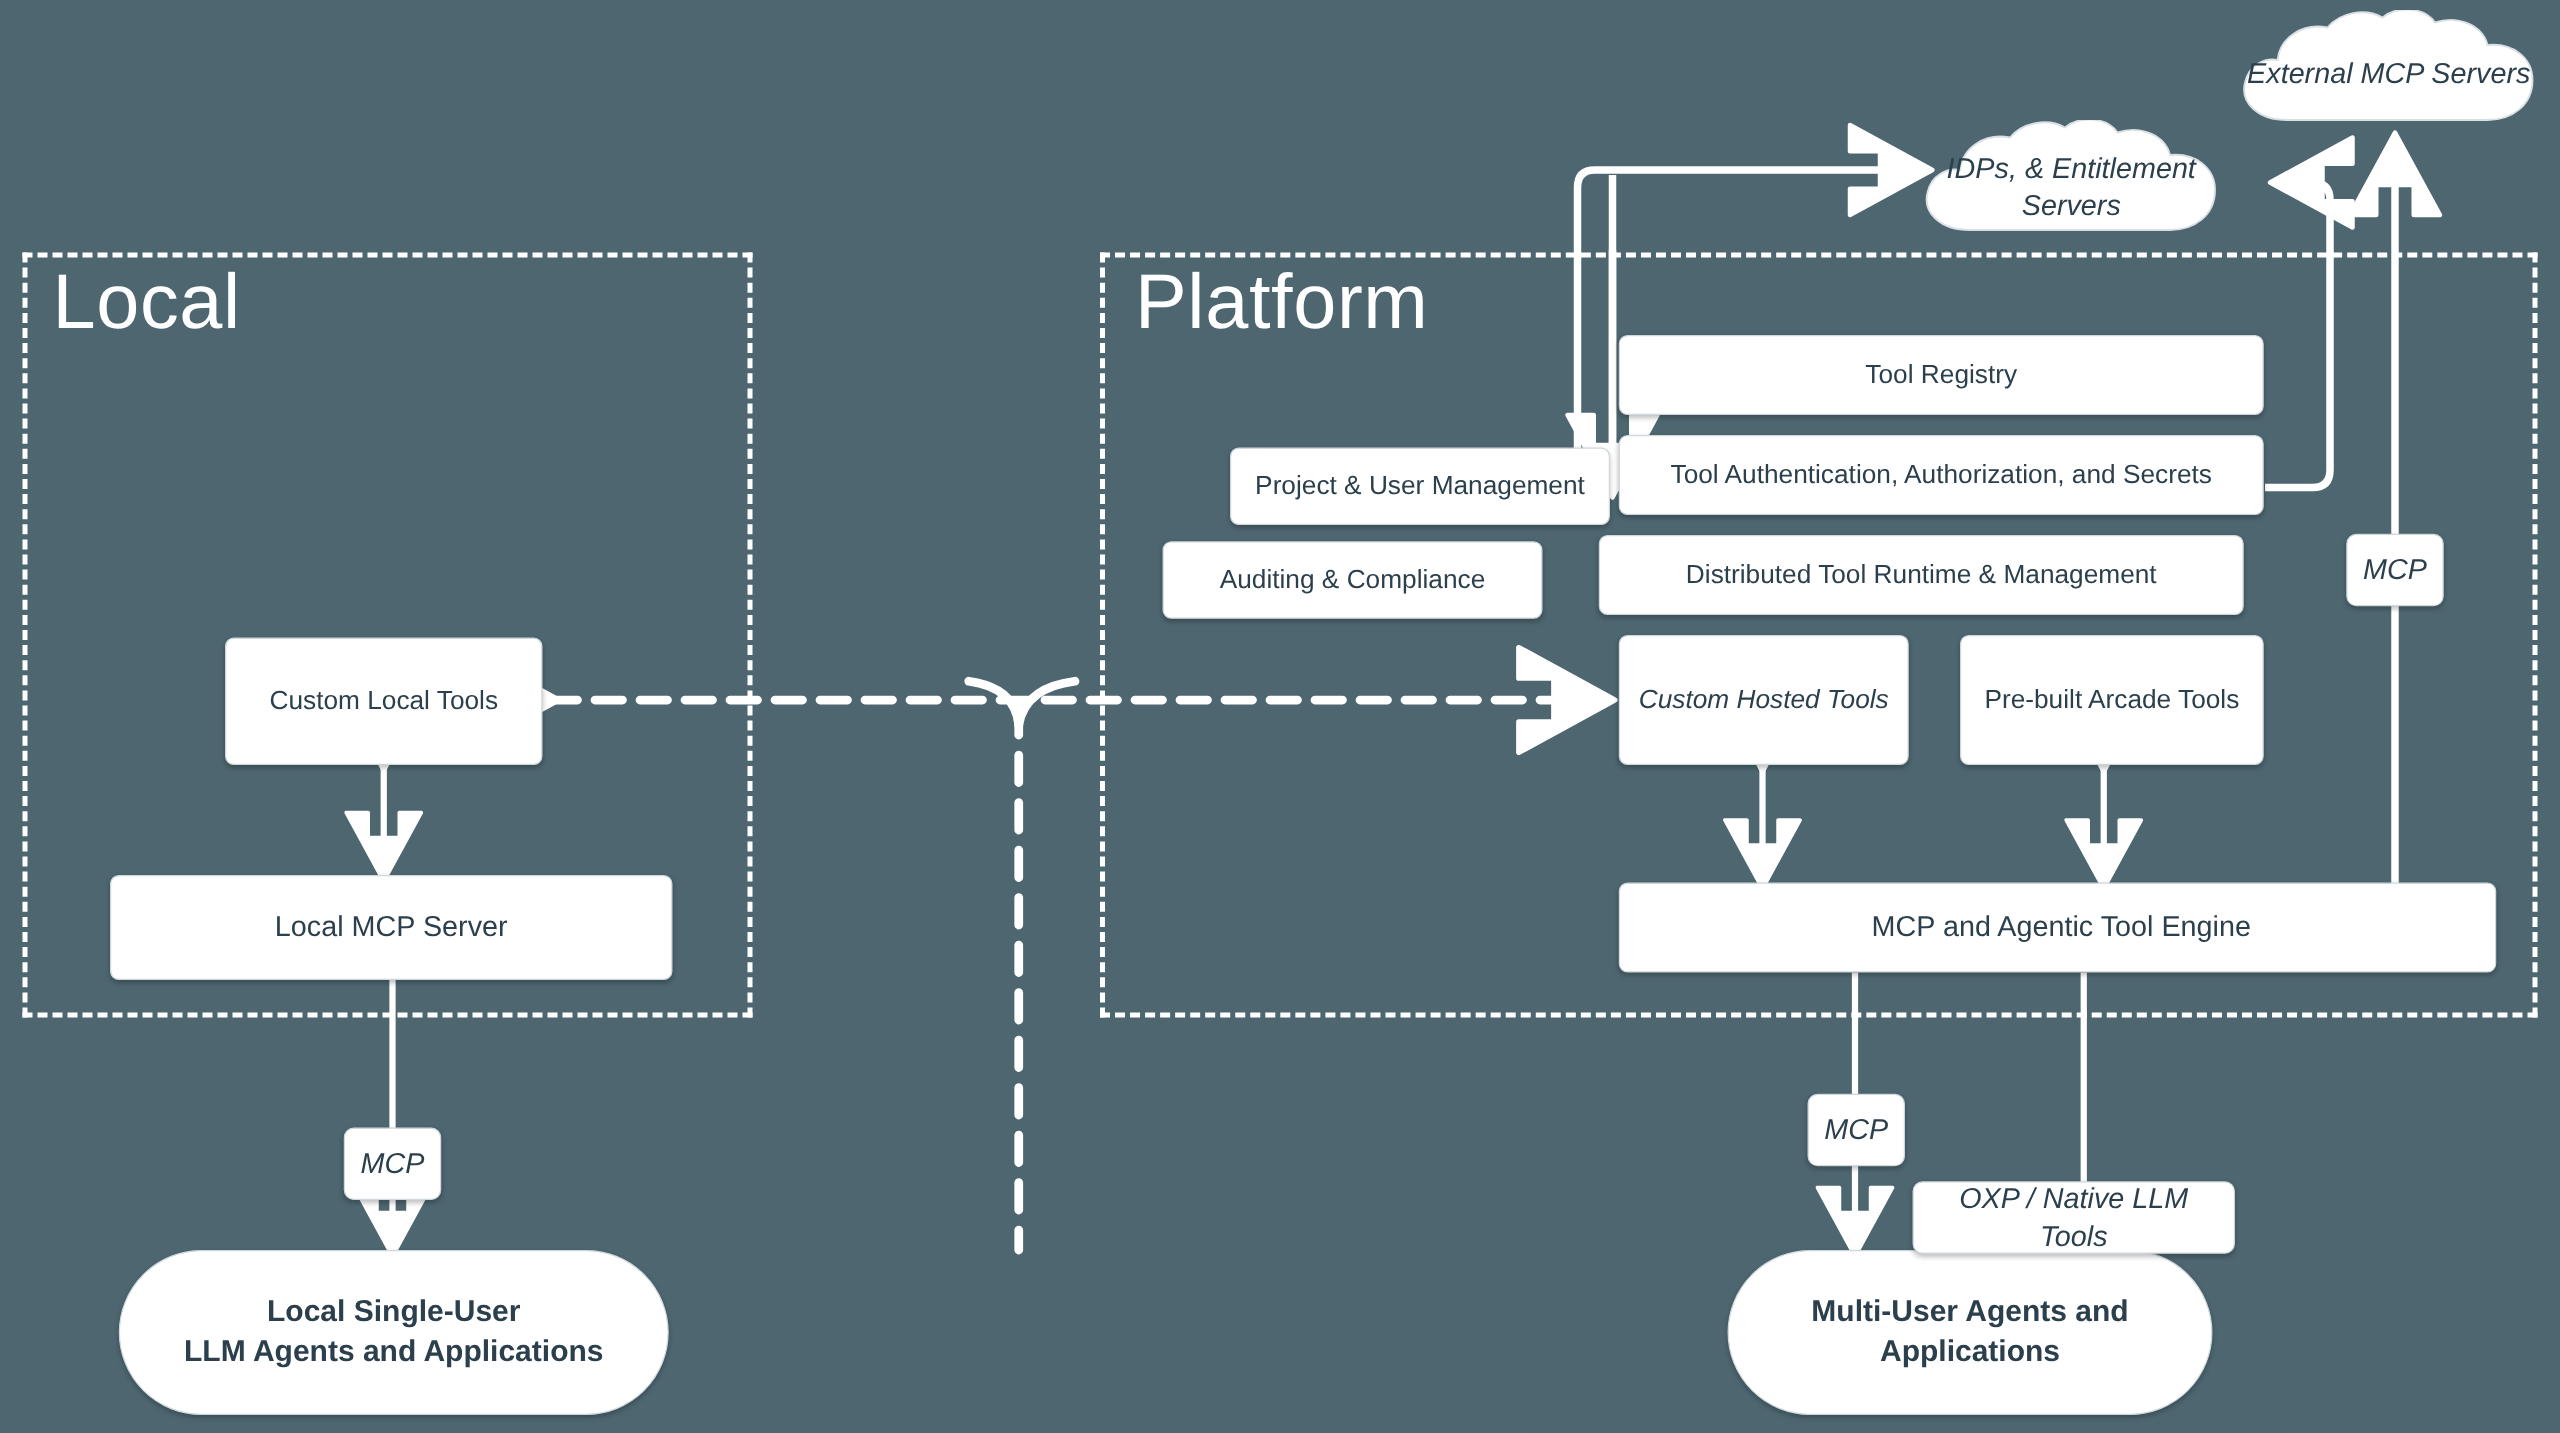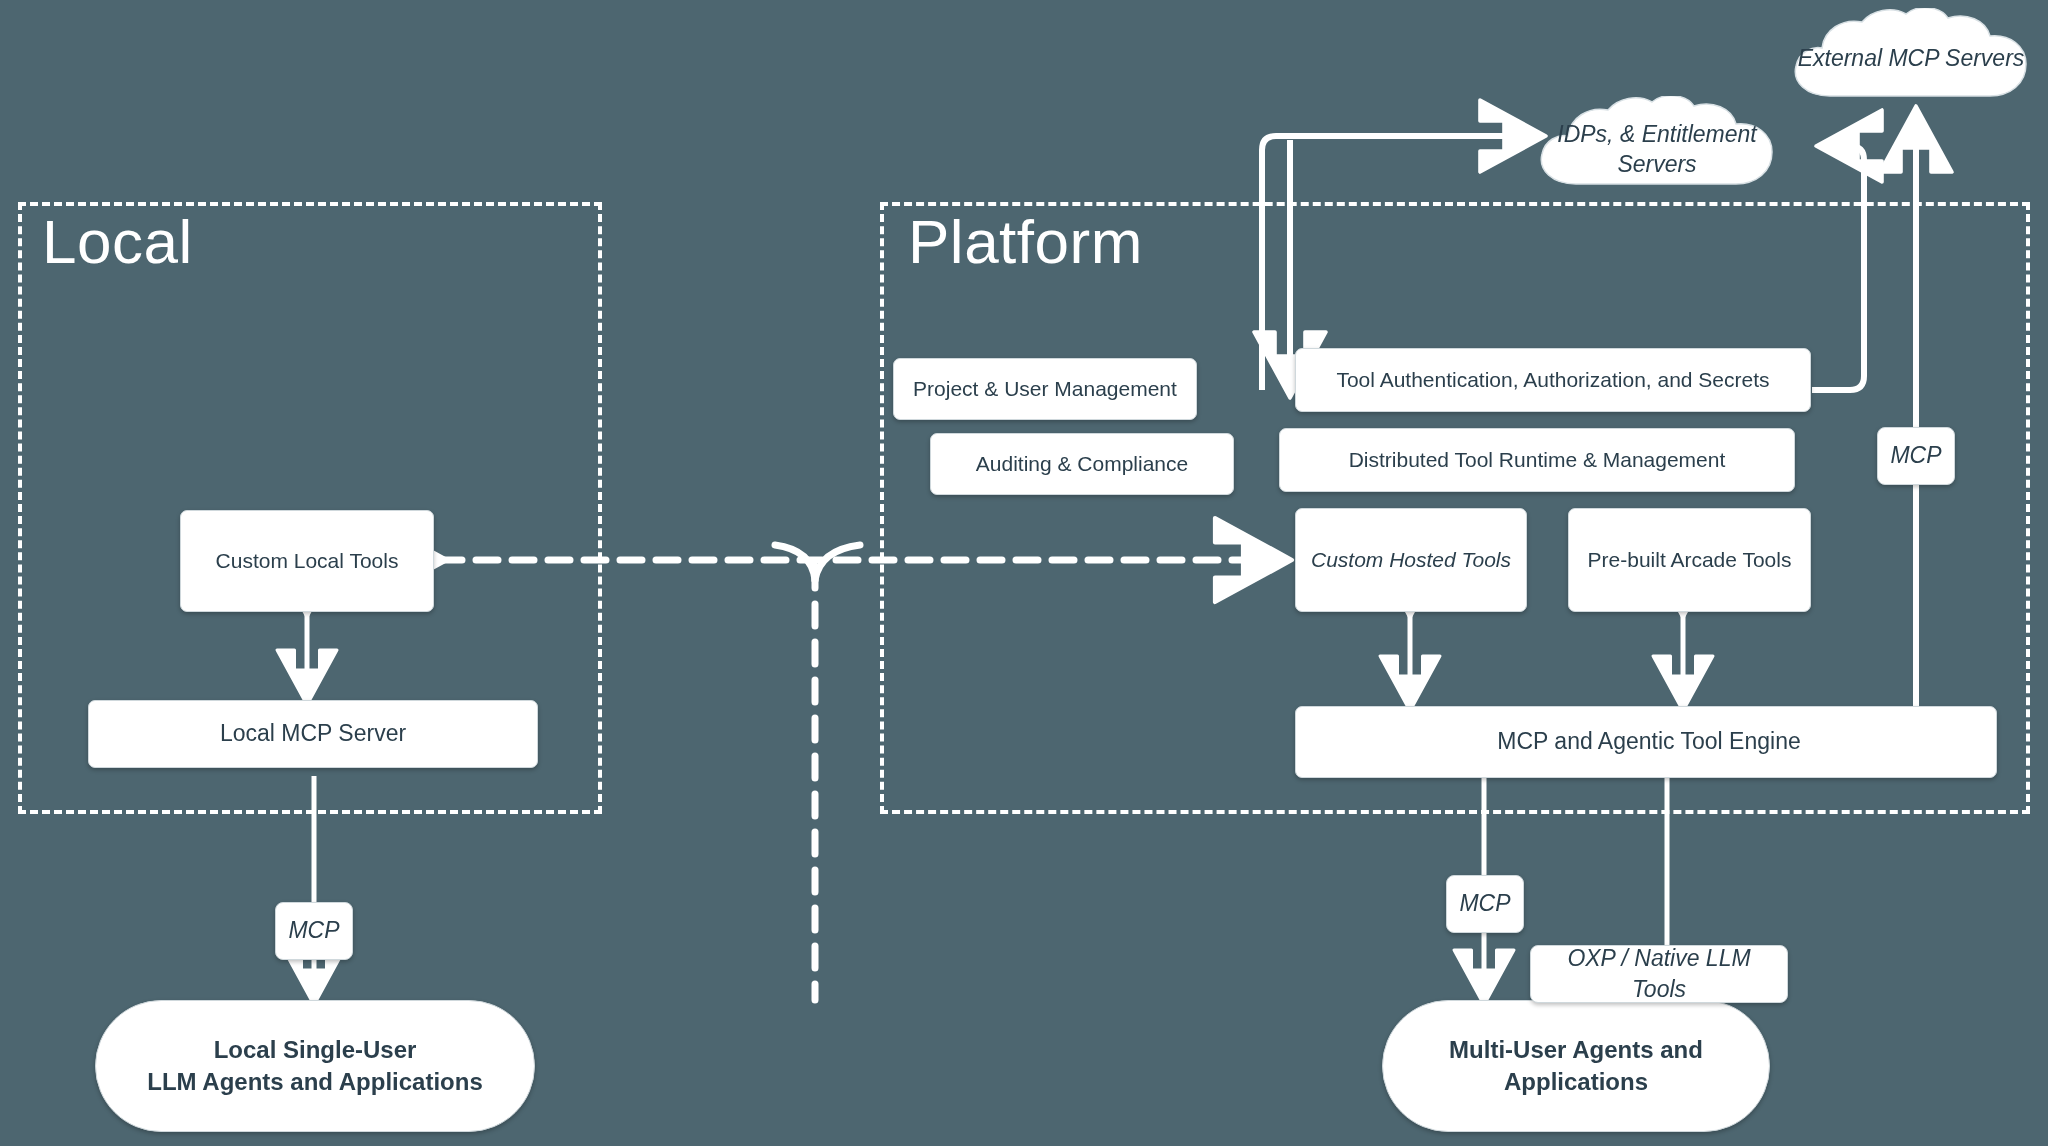--- a/index.html
+++ b/index.html
@@ -157,39 +157,40 @@
     <g>
       <line x1="1410" y1="492" x2="1410" y2="508" stroke="#ffffff" stroke-width="0"></line>
     </g>
   </svg>
 
   <div class="zone" style="left:18px; top:202px; width:584px; height:612px;"></div>
   <div class="zone-title" style="left:42px; top:206px;">Local</div>
 
   <div class="box" style="left:180px; top:510px; width:254px; height:102px;">Custom Local Tools</div>
 
-  <div class="box" style="left:88px; top:700px; width:450px; height:68px; font-size:23px;">Local MCP Server</div>
+  <div class="box" style="left:88px; top:700px; width:450px; height:84px; font-size:23px;">Local MCP Server</div>
 
   <div class="box label-italic" style="left:275px; top:855px; width:78px; height:58px;">MCP</div>
 
   <div class="box pill" style="left:95px; top:1000px; width:440px; height:132px;">
     <span class="two-line">
       <span>Local Single-User</span>
       <span>LLM Agents and Applications</span>
     </span>
   </div>
 
 
   <div class="zone" style="left:880px; top:202px; width:1150px; height:612px;"></div>
   <div class="zone-title" style="left:908px; top:206px;">Platform</div>
 
-  <div class="box" style="left:893px; top:358px; width:304px; height:62px;">Project &amp; User Management</div>
+  <div class="box" style="left:984px; top:358px; width:304px; height:62px;">Project &amp; User Management</div>
 
   <div class="box" style="left:930px; top:433px; width:304px; height:62px;">Auditing &amp; Compliance</div>
 
+  <div class="box" style="left:1295px; top:268px; width:516px; height:64px;">Tool Registry</div>
 
   <div class="box" style="left:1295px; top:348px; width:516px; height:64px;">Tool Authentication, Authorization, and Secrets</div>
 
   <div class="box" style="left:1257px; top:428px; width:516px; height:64px;margin-left:22px;">Distributed Tool Runtime &amp; Management</div>
 
   <div class="box" style="left:1295px; top:508px; width:232px; height:104px;font-style:italic;">Custom Hosted Tools</div>
 
   <div class="box" style="left:1568px; top:508px; width:243px; height:104px;">Pre-built Arcade Tools</div>
 
   <div class="box" style="left:1295px; top:706px; width:702px; height:72px; font-size:23px;padding-left:16px;">MCP and Agentic Tool Engine</div>

